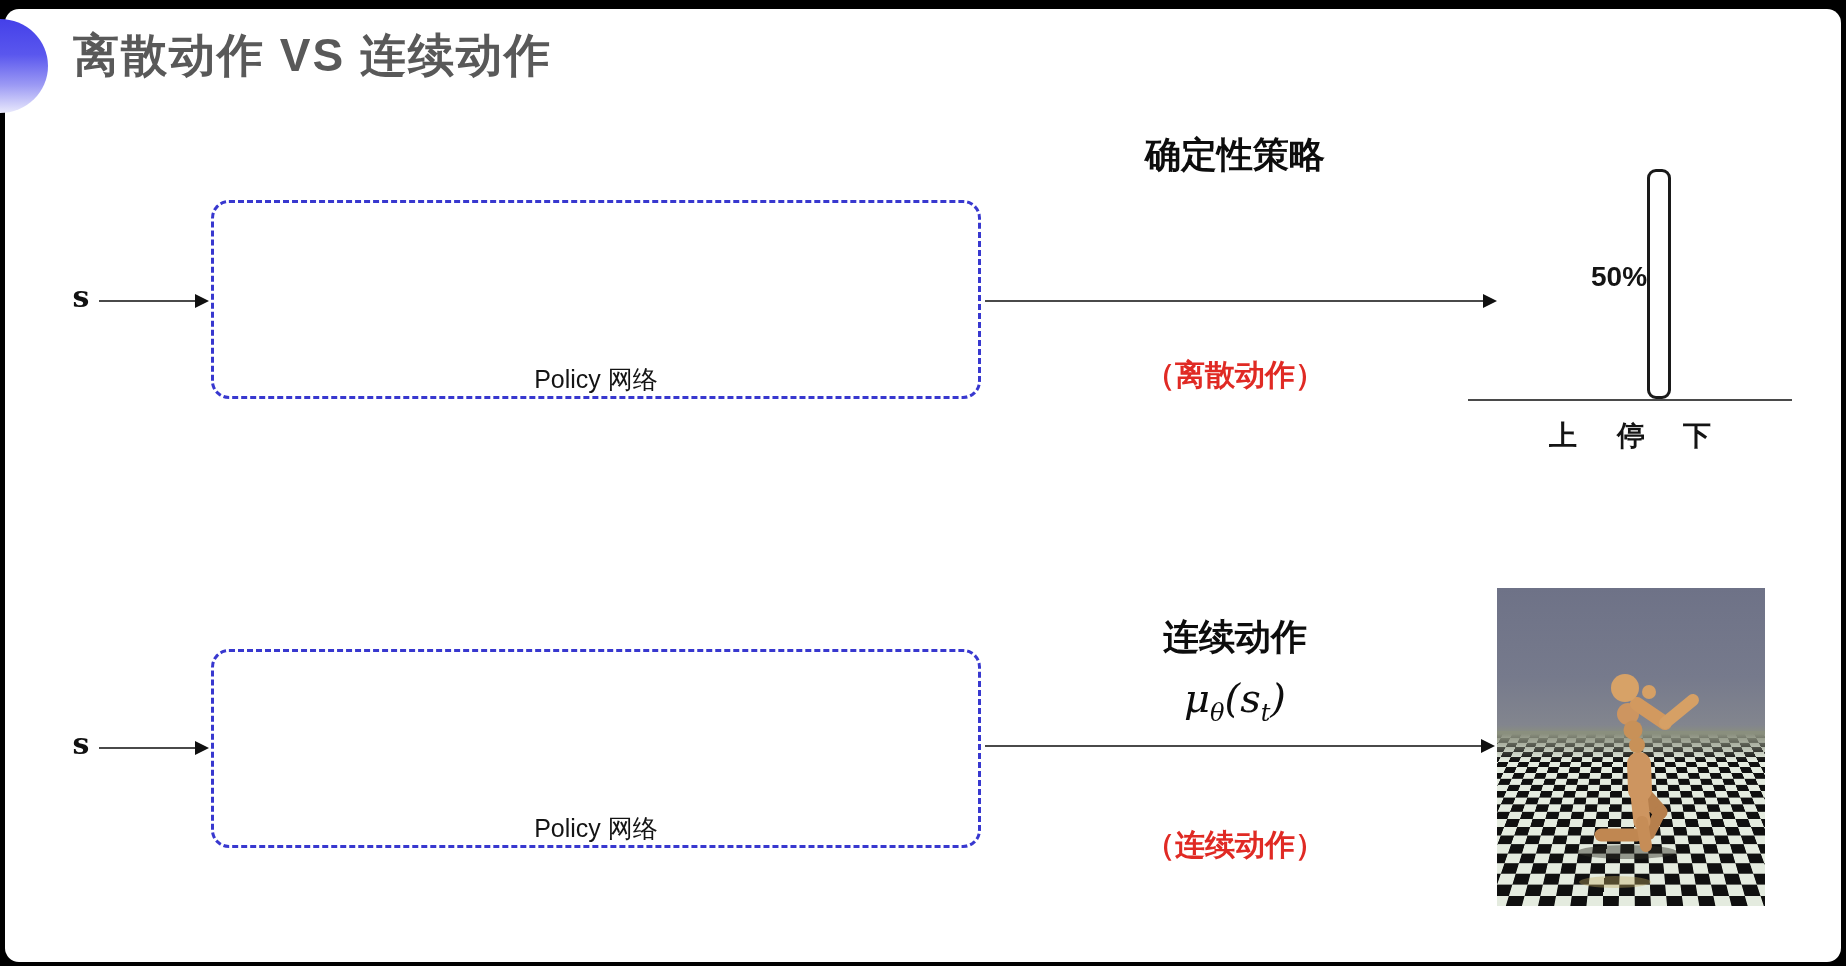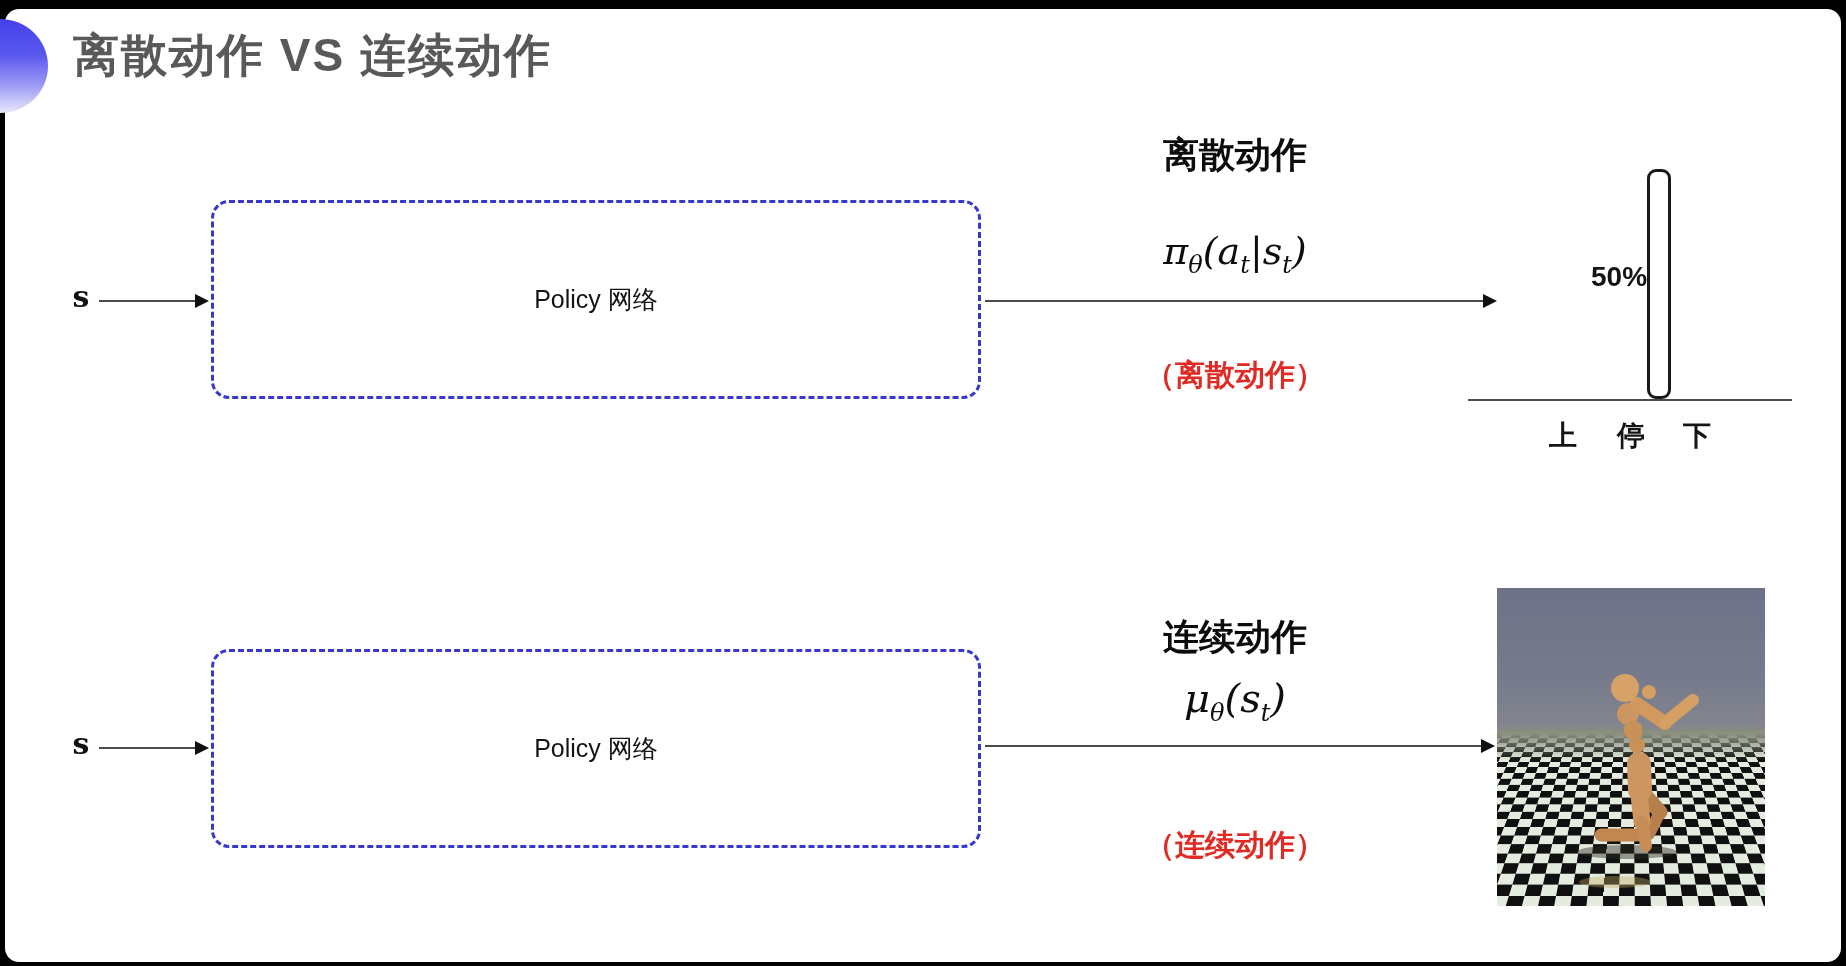--- a/index.html
+++ b/index.html
@@ -30,21 +30,21 @@
     font-family:"DejaVu Serif",serif;
   }
   .arrow{position:absolute;height:2px;background:#4a4a4a;}
   .arrow::after{
     content:"";position:absolute;right:-12px;top:-6px;width:0;height:0;
     border-left:14px solid #101010;border-top:7px solid transparent;border-bottom:7px solid transparent;
   }
   .policy-box{
     position:absolute;left:216px;width:770px;height:199px;
     border:3px dashed #3838cf;border-radius:18px;box-sizing:border-box;
-    display:flex;align-items:center;justify-content:center;
+    display:flex;align-items:flex-end;justify-content:center;
   }
   .policy-box .box-label{font-size:25px;color:#141414;}
 
   .policy-title{
     position:absolute;left:1060px;width:360px;text-align:center;
     font-size:36px;font-weight:700;color:#0d0d0d;white-space:nowrap;
   }
   .formula{
     position:absolute;left:1060px;width:360px;text-align:center;
     font-family:"DejaVu Serif",serif;font-style:italic;font-size:38px;color:#0d0d0d;white-space:nowrap;
@@ -99,24 +99,21 @@
   <div class="crescent"></div>
   <div class="page-title">离散动作 VS 连续动作</div>
 
   <div class="s-label" style="left:66px;top:288px;">s</div>
   <div class="arrow" style="left:104px;top:309px;width:98px;"></div>
   <div class="policy-box" style="top:209px;">
     <span class="box-label">Policy 网络</span>
   </div>
   <div class="arrow" style="left:990px;top:309px;width:500px;"></div>
 
-  <div class="policy-title" style="top:140px;">离散动作</div>
-  <div class="formula" style="top:238px;">
-    <span>π</span><sub>θ</sub><span>(</span><span>a</span><sub>t</sub><span>|</span><span>s</span><sub>t</sub><span>)</span>
-  </div>
+  <div class="policy-title" style="top:140px;">确定性策略</div>
   <div class="action-note" style="top:364px;">（离散动作）</div>
 
   <div class="chart">
     <div class="bar-col" style="left: 123px;">
       <div class="bar-value-label">50%</div>
       <div class="bar-rect" style="height: 230px;"></div>
     </div>
     <div class="baseline"></div>
     <div class="bar-category-label" style="left: 55px;">上</div>
     <div class="bar-category-label" style="left: 123px;">停</div>

